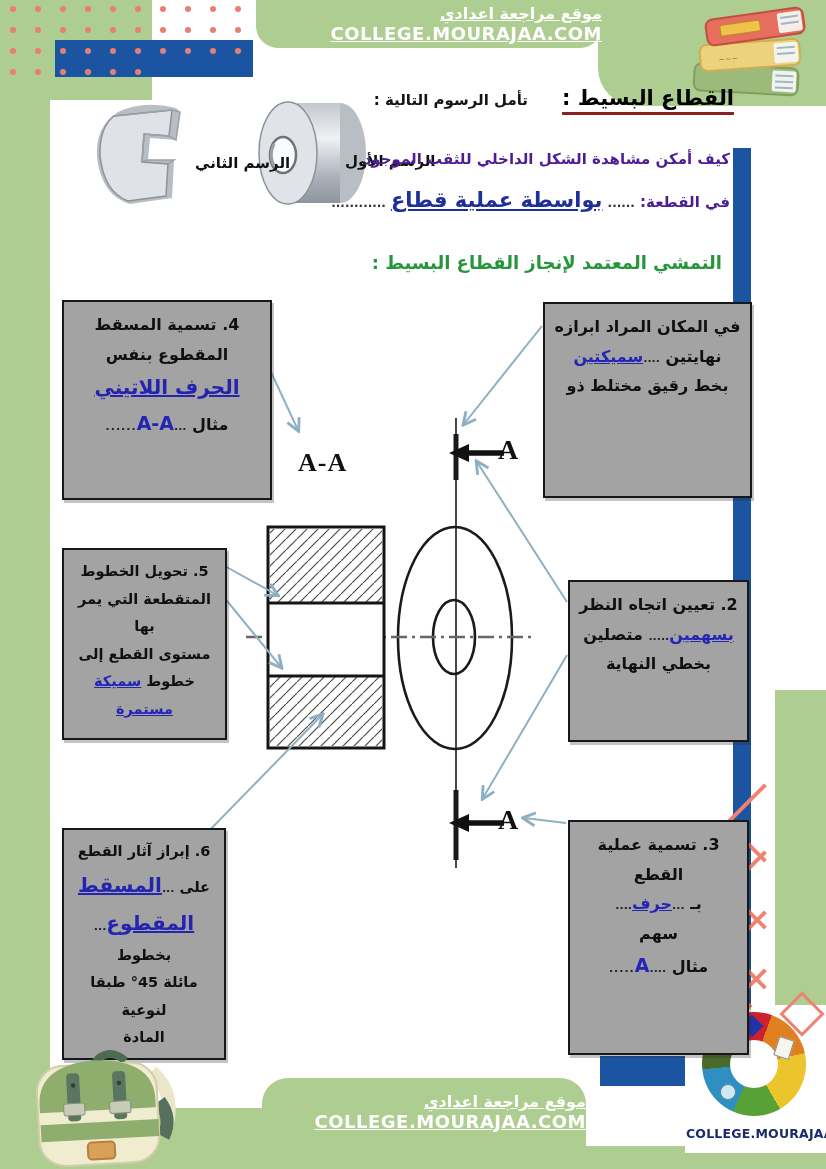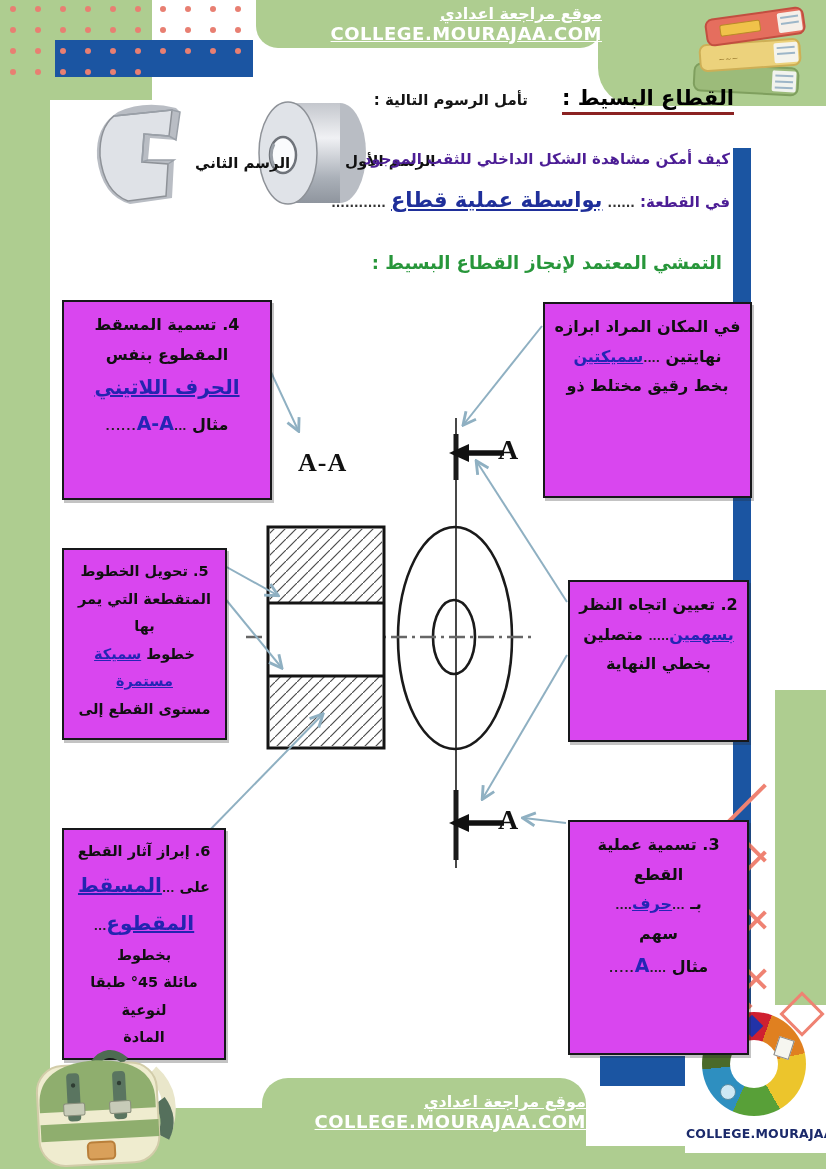--- a/index.html
+++ b/index.html
@@ -16,21 +16,21 @@
   
   .rtl{direction:rtl;unicode-bidi:embed;}
   .intro-title{color:#000000;font-weight:bold;font-size:21px;border-bottom:3px solid #8b2222;padding-bottom:2px;}
   .intro-sub{color:#151515;font-weight:bold;font-size:15px;}
   .q-line{color:#4c1d95;font-weight:bold;font-size:15px;}
   .answer-big{color:#1f2f9a;font-weight:bold;font-size:21px;text-decoration:underline;}
   .leader{color:#333;font-size:12px;letter-spacing:1px;font-weight:bold;}
   .method-heading{color:#27963a;font-weight:bold;font-size:18px;}
   .fig-label{color:#111;font-weight:bold;font-size:15px;}
   
-  .step-box{position:absolute;background:#d946ef;border:2.5px solid #17181a;box-shadow:2px 3px 0 rgba(40,40,40,.28);
+  .step-box{position:absolute;background:#a3a3a3;border:2.5px solid #17181a;box-shadow:2px 3px 0 rgba(40,40,40,.28);
     direction:rtl;text-align:center;font-weight:bold;color:#101010;z-index:5;padding:8px 4px;line-height:1.85;font-size:16px;}
   .step-sm{font-size:14.5px;line-height:1.9;}
   .seg-au{color:#2525b5;text-decoration:underline;}
   .seg-alg{color:#2525b5;font-size:19px;}
   .seg-axl{color:#2424b0;font-size:20px;text-decoration:underline;}
   .seg-d{color:#222;font-size:11px;letter-spacing:1px;}
   
   .draw-label{font-family:"Liberation Serif","DejaVu Serif",serif;font-weight:bold;color:#111;z-index:5;}
   
   .dot{position:absolute;width:6px;height:6px;border-radius:50%;background:#e87f72;z-index:3;}
@@ -237,22 +237,22 @@
     </div>
   <div class="step-box" style="left:62px;top:300px;width:198px;height:180px;">
       <div><span>4. تسمية المسقط</span></div>
       <div><span>المقطوع بنفس</span></div>
       <div><span class="seg-axl">الحرف اللاتيني</span></div>
       <div><span>مثال </span><span class="seg-d">...</span><span class="seg-alg">A-A</span><span class="seg-d">......</span></div>
     </div>
   <div class="step-box step-sm" style="left:62px;top:548px;width:153px;height:172px;">
       <div><span>5. تحويل الخطوط</span></div>
       <div><span>المتقطعة التي يمر بها</span></div>
+      <div><span>مستوى القطع إلى</span></div>
       <div><span>خطوط </span><span class="seg-au">سميكة مستمرة</span></div>
-      <div><span>مستوى القطع إلى</span></div>
     </div>
   <div class="step-box step-sm" style="left:62px;top:828px;width:152px;height:212px;">
       <div><span>6. إبراز آثار القطع</span></div>
       <div><span>على </span><span class="seg-d">...</span><span class="seg-axl">المسقط</span></div>
       <div><span class="seg-axl">المقطوع</span><span class="seg-d">...</span><span> بخطوط</span></div>
       <div><span>مائلة 45° طبقا لنوعية</span></div>
       <div><span>المادة</span></div>
     </div>
 
   <div class="chev" style="left:736px;top:795px;"></div>

